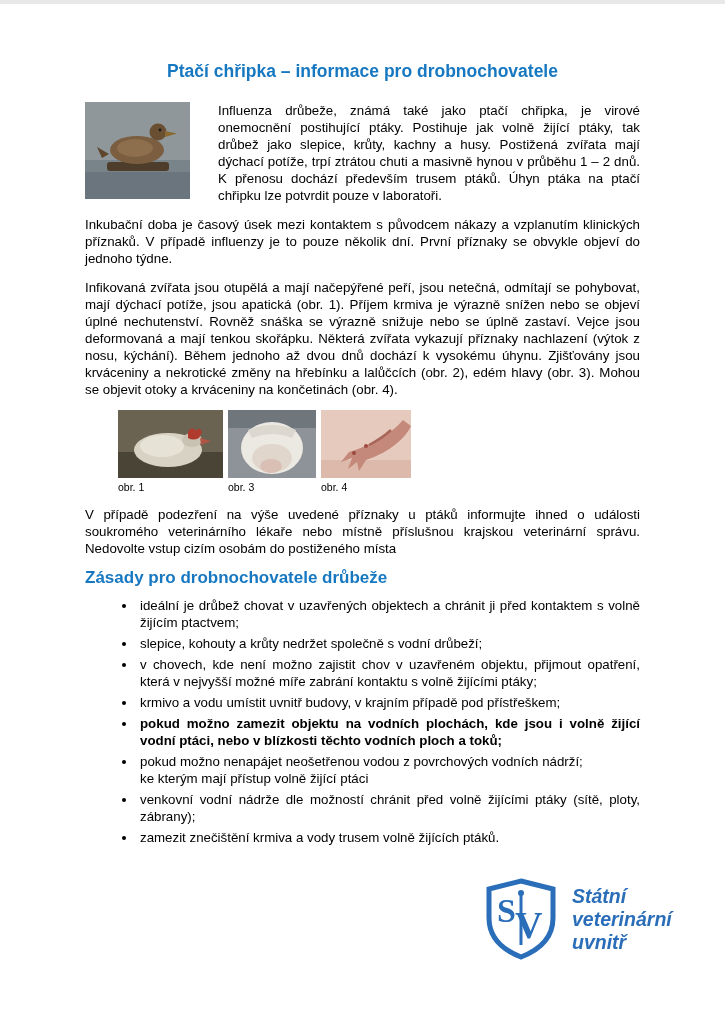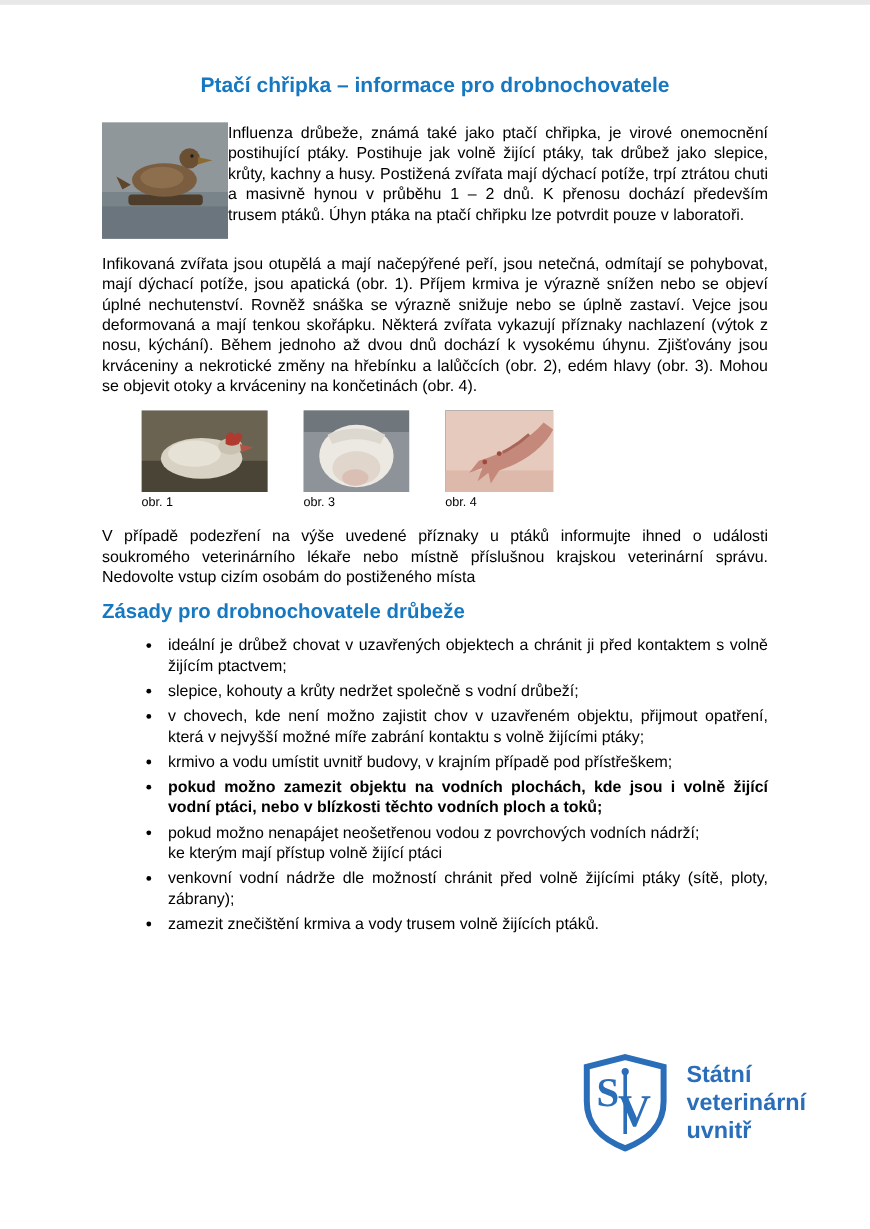--- a/index.html
+++ b/index.html
@@ -22,31 +22,31 @@
     overflow:hidden;
   }
   h1.doc-title{
     margin:0 0 20px 0;
     text-align:center;
     color:var(--blue);
     font-size:17.5px;
     line-height:22px;
     font-weight:bold;
   }
-  .intro{ display:flex; gap:0; margin-bottom:12px; }
+  .intro{ display:flex; gap:28px; margin-bottom:12px; }
   .duck-photo{
     flex:0 0 105px; height:97px;
     overflow:hidden;
     background:#8e9598;
   }
   .duck-photo svg{ display:block; }
   p.justified{ text-align:justify; margin:0 0 12px 0; }
   .intro p.justified{ margin:0; }
 
-  .figures{ display:flex; gap:30px; margin:4px 0 12px 33px; }
+  .figures{ display:flex; gap:5px; margin:4px 0 12px 33px; }
   figure{ margin:0; }
   .fig-img{ height:68px; overflow:hidden; background:#777; }
   .fig-img svg{ display:block; }
   figcaption{ font-size:10.5px; line-height:13px; margin-top:3px; color:#000; }
 
   h2.section-heading{
     margin:6px 0 11px 0;
     color:var(--blue);
     font-size:17px;
     line-height:17px;
@@ -65,20 +65,21 @@
     position:absolute;
     left:485px; top:874px;
     display:flex; align-items:center; gap:15px;
   }
   .logo-shield{ width:72px; height:82px; }
   .logo-text{
     color:var(--logo-blue);
     font-weight:bold;
     font-size:19.5px;
     line-height:23px;
+    font-style:italic;
   }
 </style>
 </head>
 <body>
 
 <div class="page">
 
   <h1 class="doc-title">Ptačí chřipka – informace pro drobnochovatele</h1>
 
   <div class="intro">
@@ -92,20 +93,21 @@
         <ellipse cx="52" cy="48" rx="27" ry="14" fill="#7b5d3f"></ellipse>
         <ellipse cx="50" cy="46" rx="18" ry="9" fill="#8d6f4e"></ellipse>
         <circle cx="73" cy="30" r="8.5" fill="#6b4f33"></circle>
         <path d="M80 29 l12 2.5 l-12 3.5 z" fill="#8a6a30"></path>
         <circle cx="75" cy="28" r="1.4" fill="#1b1b1b"></circle>
       </svg>
     </div>
     <p class="justified">Influenza drůbeže, známá také jako ptačí chřipka, je virové onemocnění postihující ptáky. Postihuje jak volně žijící ptáky, tak drůbež jako slepice, krůty, kachny a husy. Postižená zvířata mají dýchací potíže, trpí ztrátou chuti a masivně hynou v průběhu 1 – 2 dnů. K přenosu dochází především trusem ptáků. Úhyn ptáka na ptačí chřipku lze potvrdit pouze v laboratoři.</p>
   </div>
 
+  <p class="justified">Inkubační doba je časový úsek mezi kontaktem s původcem nákazy a vzplanutím klinických příznaků. V případě influenzy je to pouze několik dní. První příznaky se obvykle objeví do jednoho týdne.</p>
 
   <p class="justified">Infikovaná zvířata jsou otupělá a mají načepýřené peří, jsou netečná, odmítají se pohybovat, mají dýchací potíže, jsou apatická (obr. 1). Příjem krmiva je výrazně snížen nebo se objeví úplné nechutenství. Rovněž snáška se výrazně snižuje nebo se úplně zastaví. Vejce jsou deformovaná a mají tenkou skořápku. Některá zvířata vykazují příznaky nachlazení (výtok z nosu, kýchání). Během jednoho až dvou dnů dochází k vysokému úhynu. Zjišťovány jsou krváceniny a nekrotické změny na hřebínku a lalůčcích (obr. 2), edém hlavy (obr. 3). Mohou se objevit otoky a krváceniny na končetinách (obr. 4).</p>
 
   <div class="figures">
 
     <figure>
       <div class="fig-img" style="width:105px">
         <svg width="105" height="68" viewBox="0 0 105 68">
           <rect width="105" height="68" fill="#6b6352"></rect>
           <rect y="42" width="105" height="26" fill="#4a4436"></rect>

